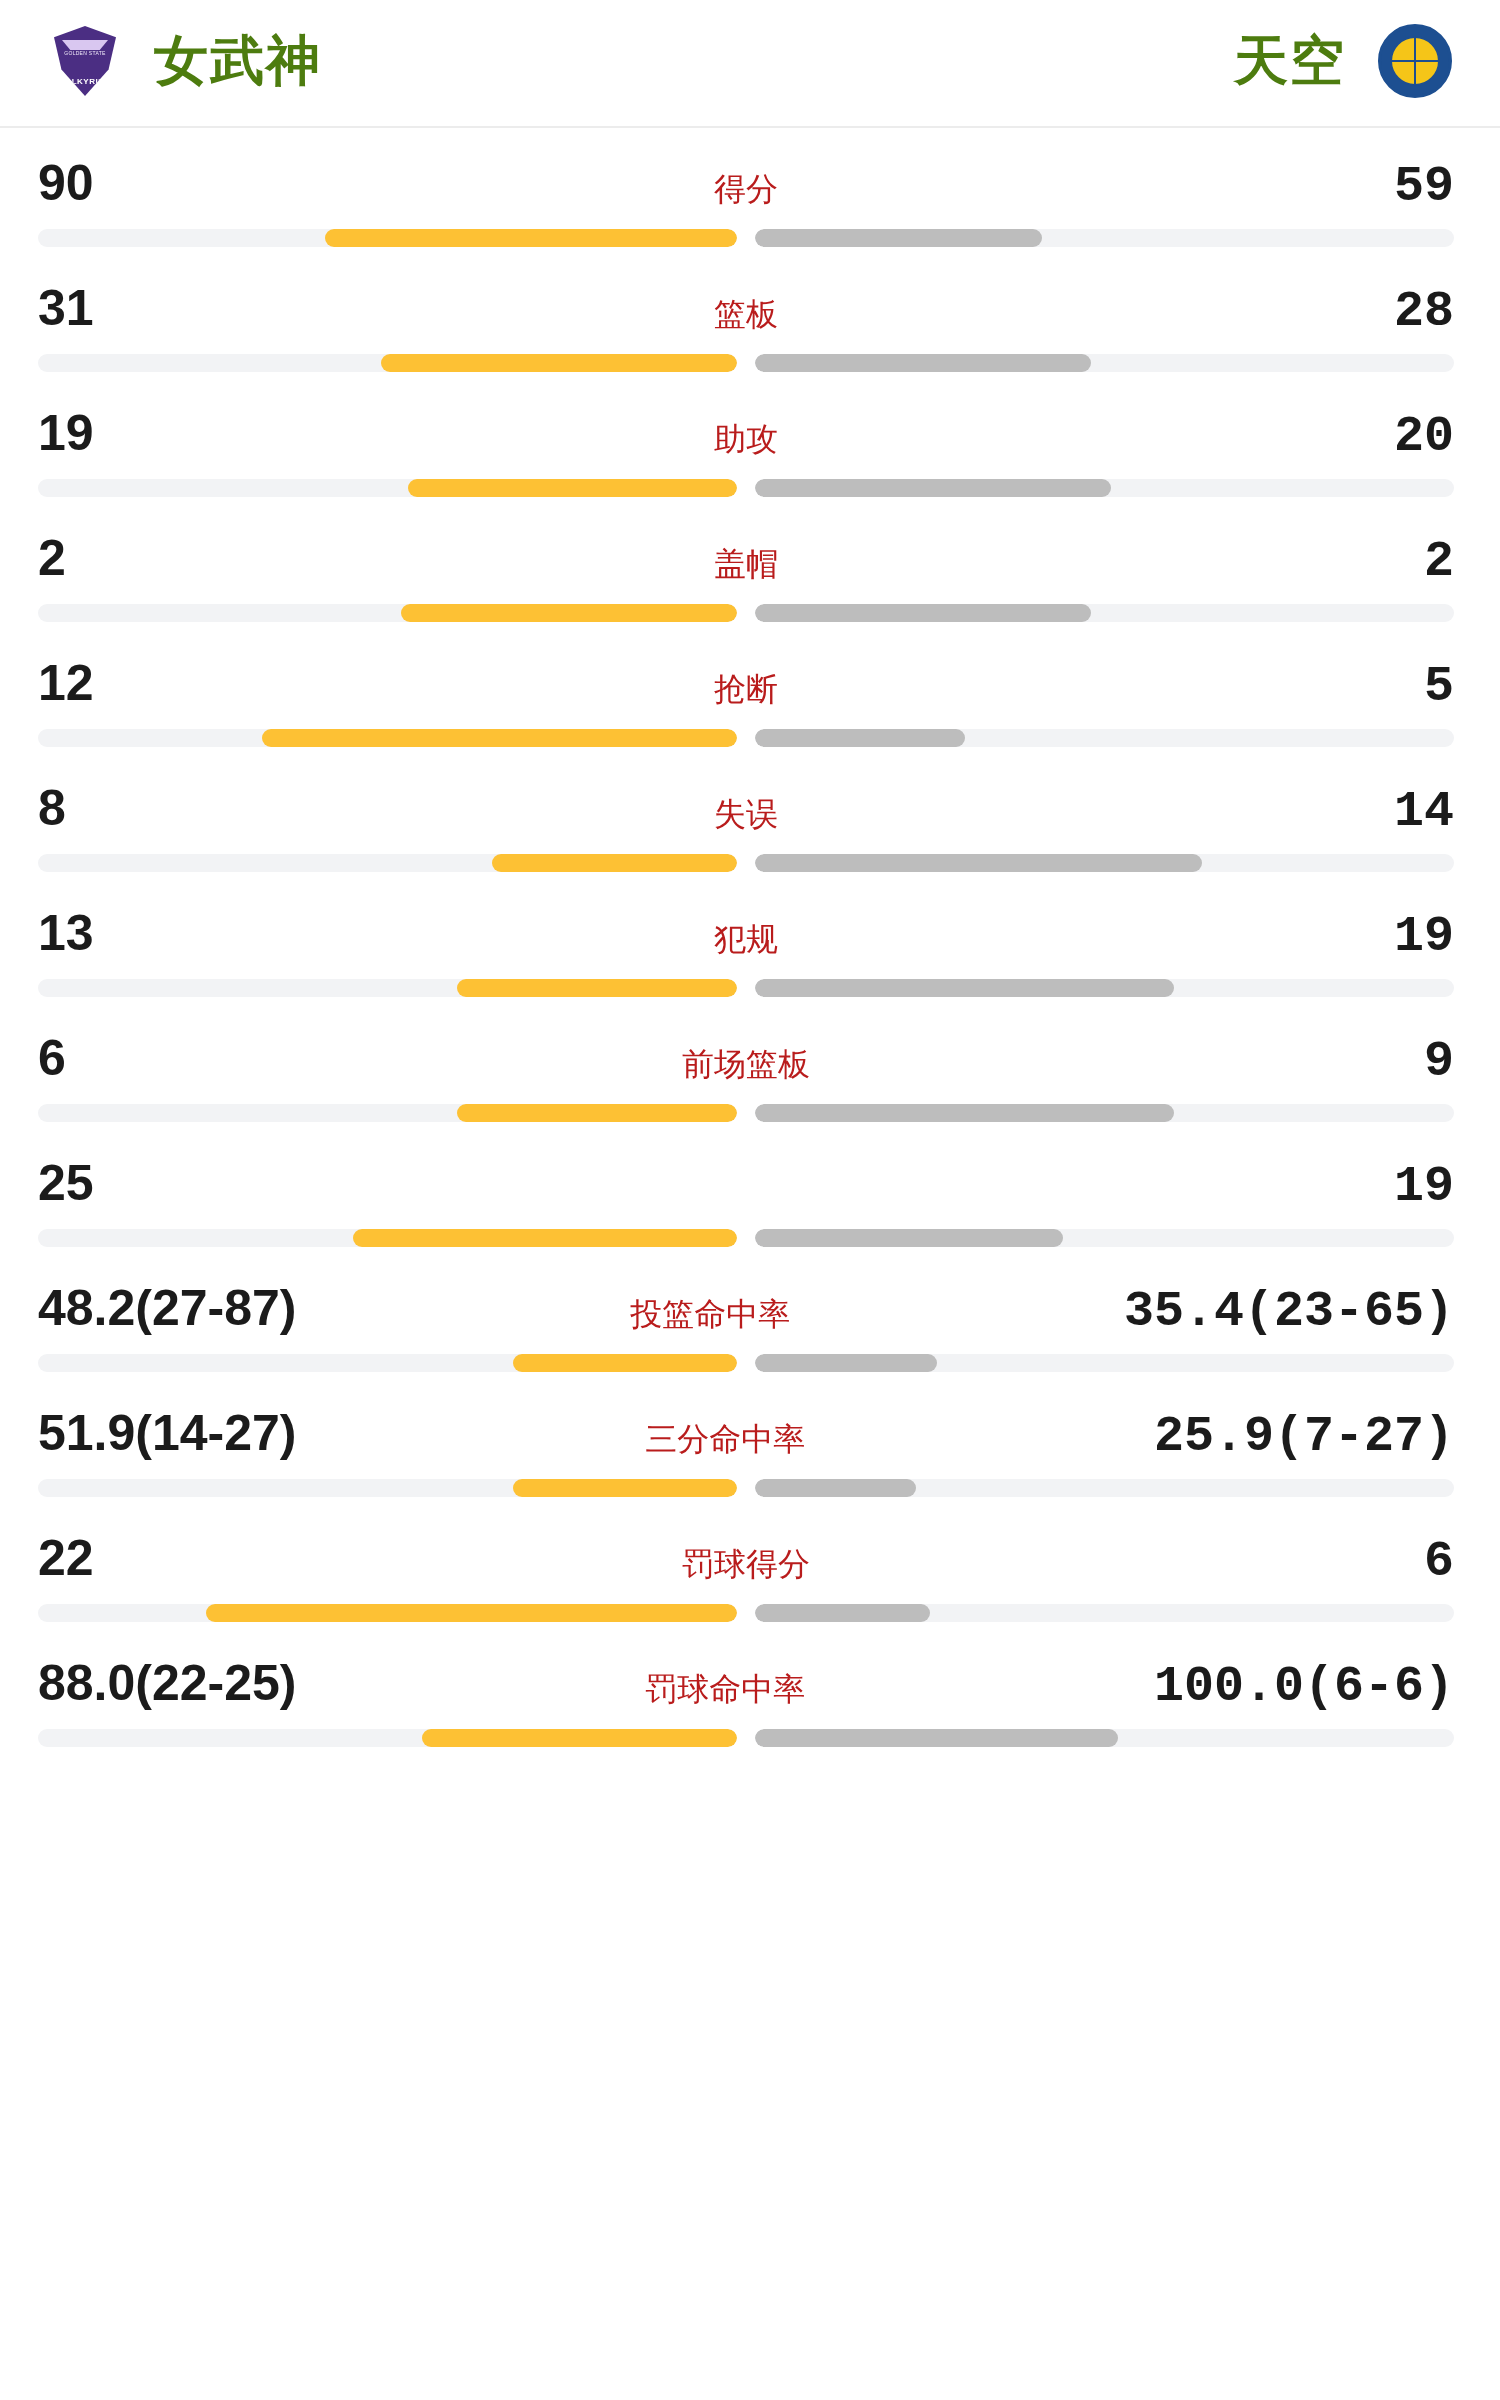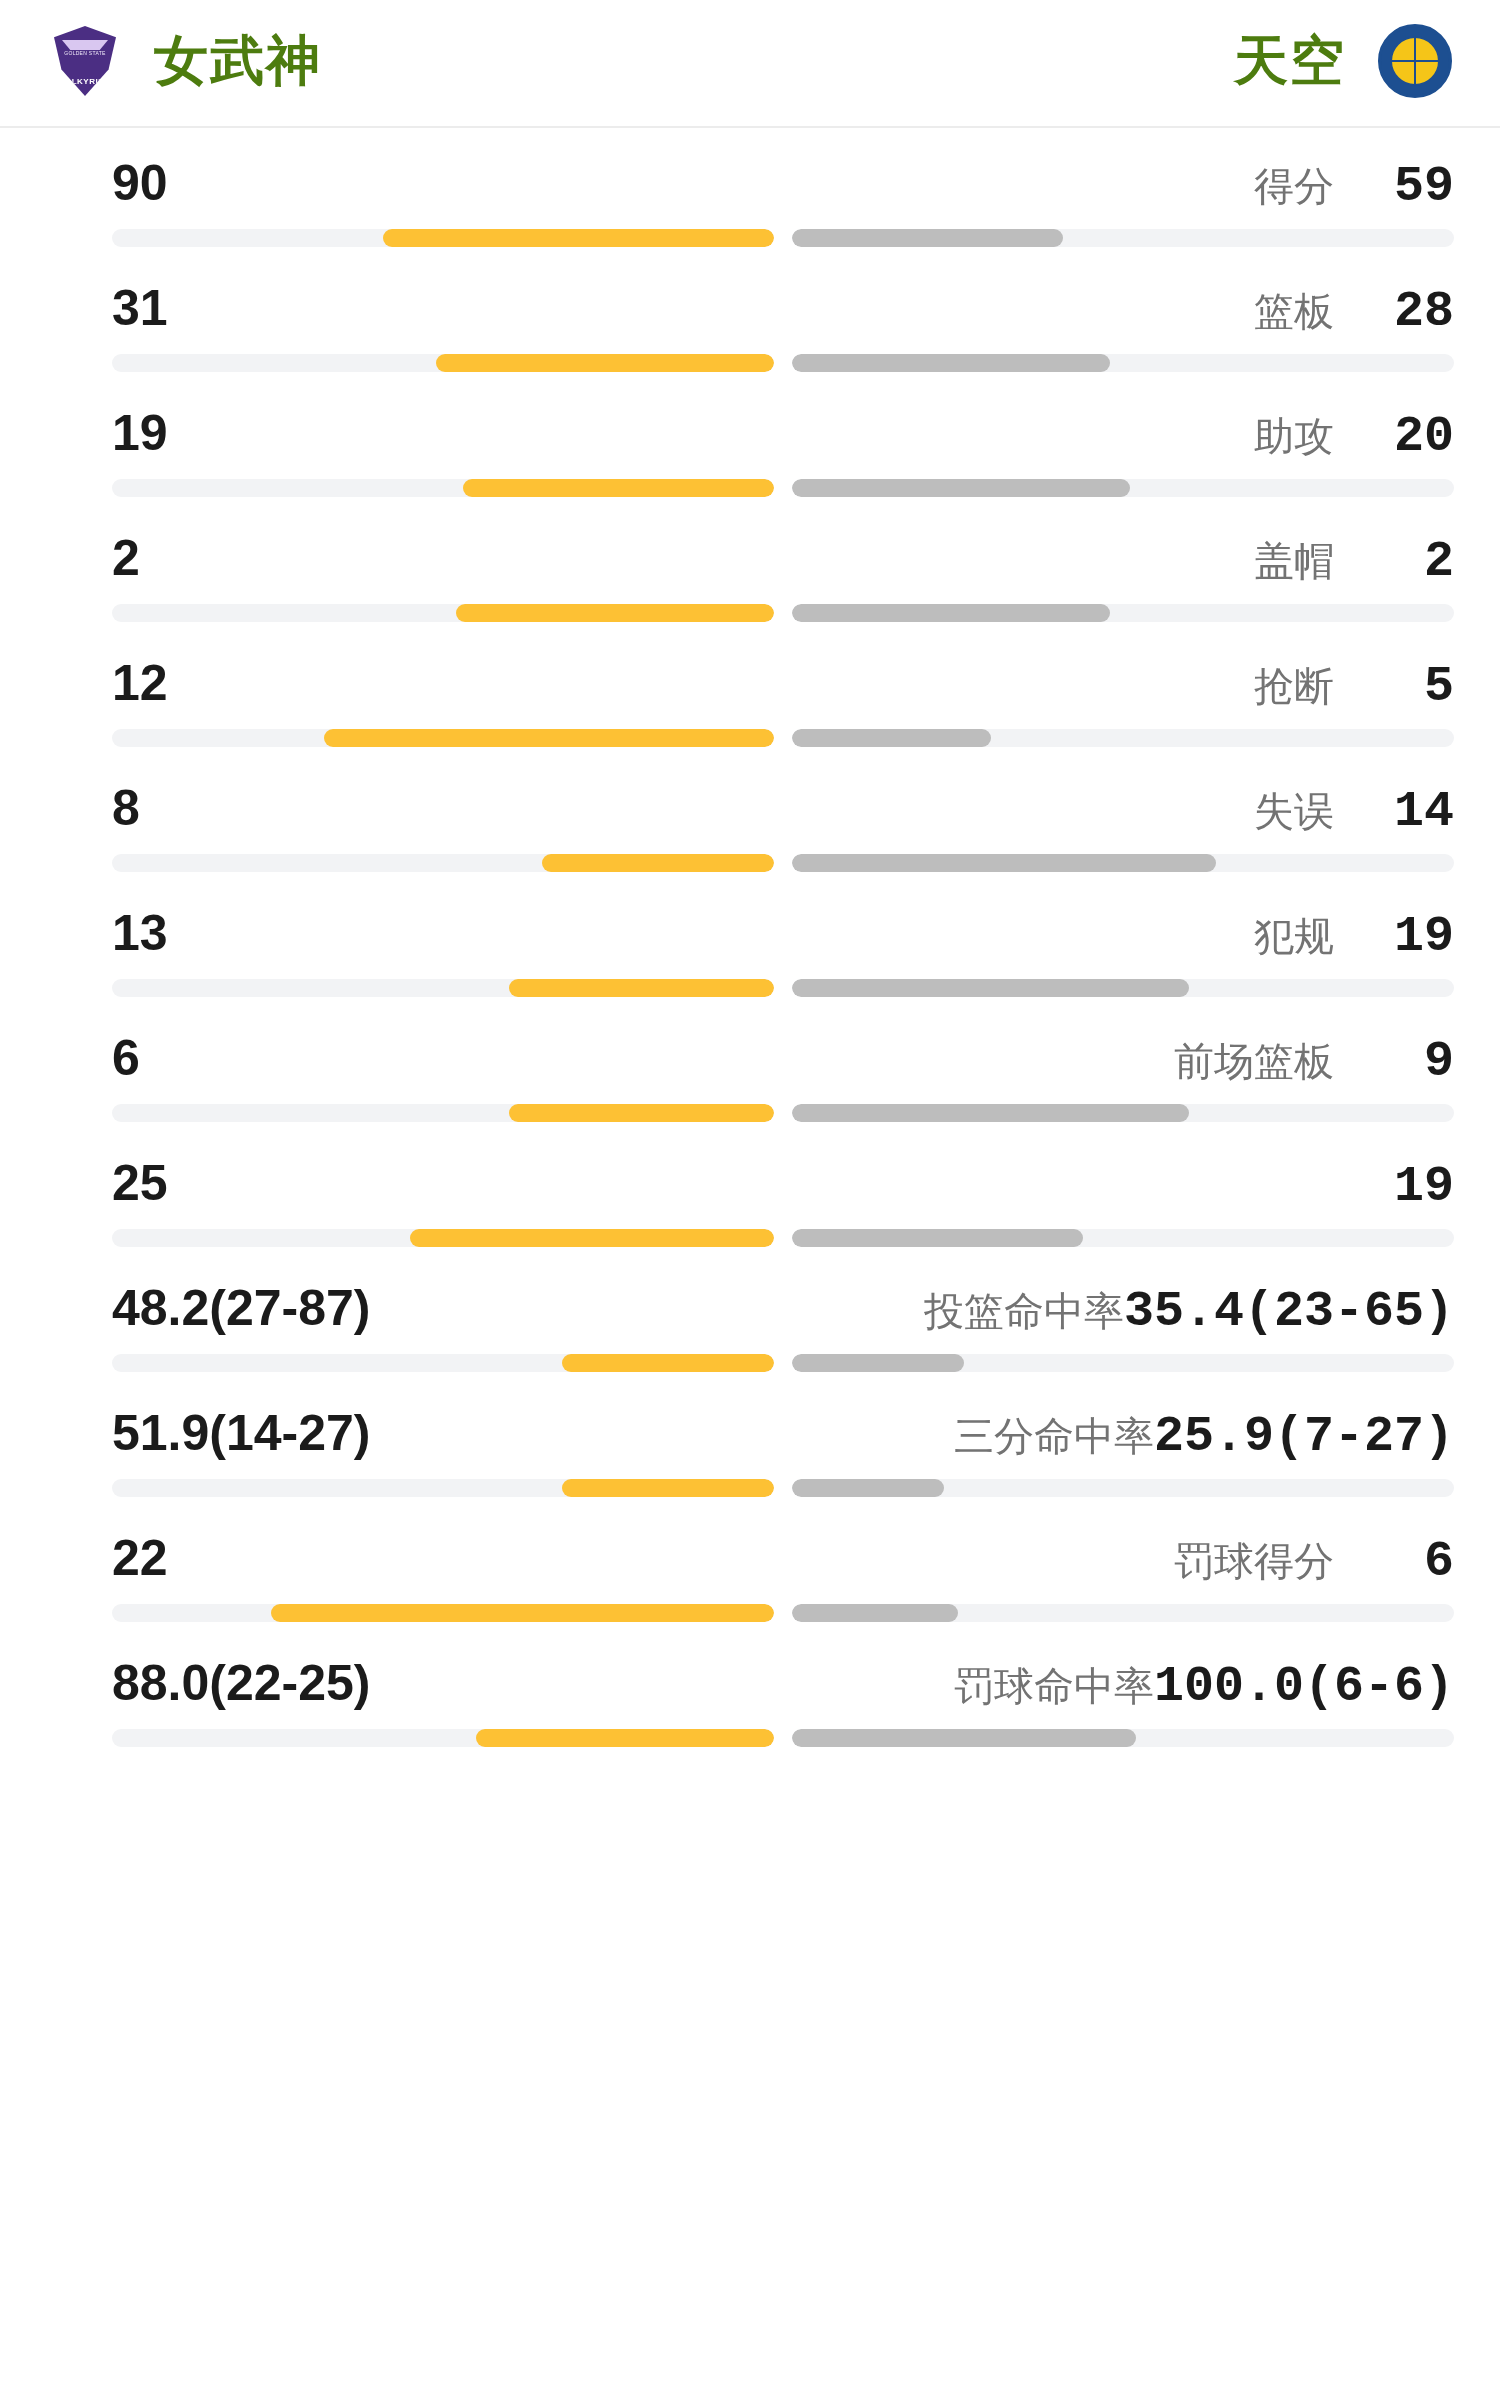--- a/index.html
+++ b/index.html
@@ -130,40 +130,39 @@
     height: 2px;
     background: #1d4f91;
     transform: translateY(-50%);
   }
 
   
   .stats {
     padding: 4px 0 10px 0;
   }
   .stat-row {
-    padding: 22px 46px 10px 70px;
-    margin-left: 42px;
+    padding: 22px 46px 10px 38px;
   }
   .stat-top {
     display: flex;
     align-items: baseline;
     justify-content: space-between;
   }
   .stat-val {
     font-size: 50px;
     font-weight: bold;
     color: #1b1b1b;
     white-space: nowrap;
     min-width: 120px;
   }
   .stat-val.right { text-align: right; font-family: Liberation Mono, monospace; }
   .stat-label {
-    font-size: 40px;
-    color: #737373;
-    text-align: right;
+    font-size: 32px;
+    color: #b91c1c;
+    text-align: center;
     flex: 1 1 auto;
     white-space: nowrap;
   }
   .bars {
     display: flex;
     align-items: center;
     margin-top: 14px;
     height: 18px;
     width: 100%;
   }

